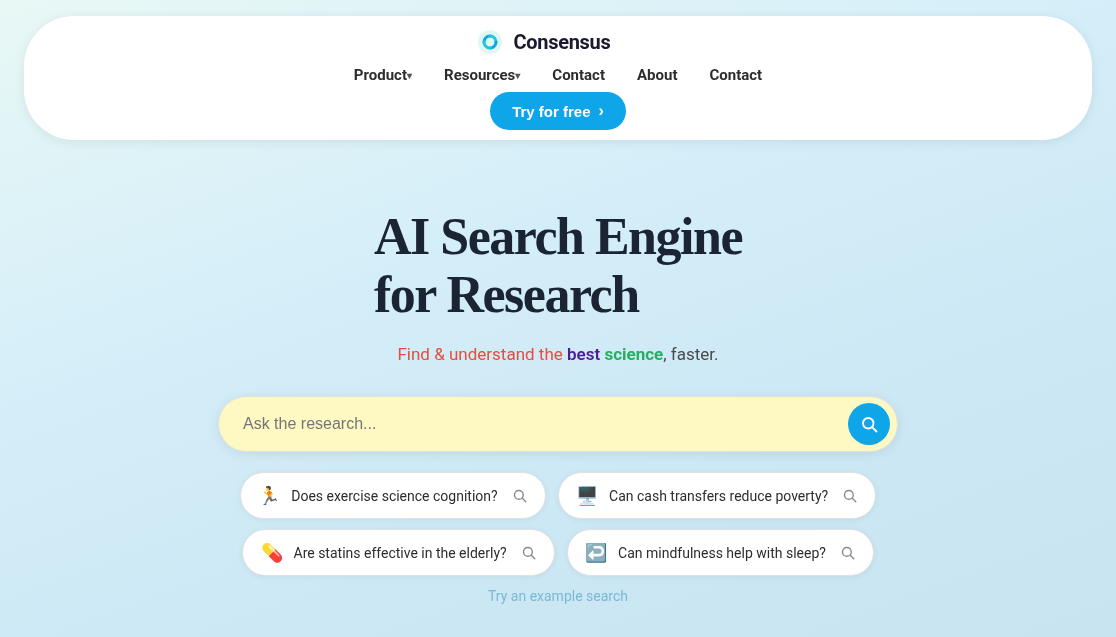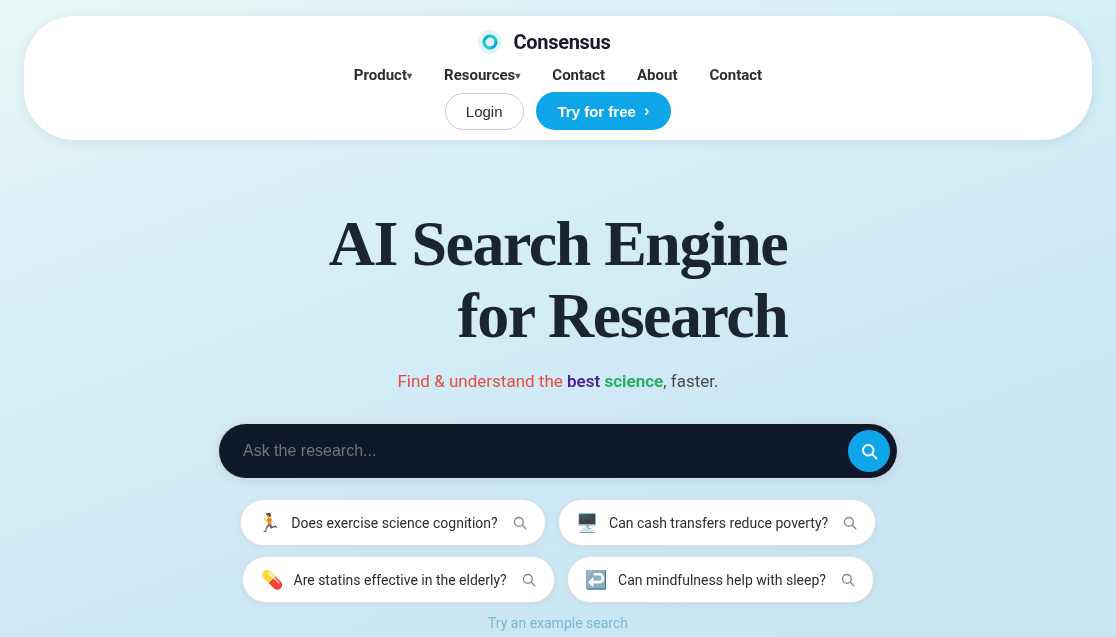--- a/index.html
+++ b/index.html
@@ -109,24 +109,24 @@
 
     
     .hero {
       display: flex;
       flex-direction: column;
       align-items: center;
       padding-top: 52px;
     }
 
     .hero-title {
-      font-size: 64px;
+      font-size: 52px;
       font-weight: 700;
       color: #1a2433;
-      text-align: right;
+      text-align: left;
       line-height: 1.12;
       letter-spacing: -1.5px;
       font-family: Georgia, 'Times New Roman', serif;
     }
 
     .hero-subtitle {
       margin-top: 20px;
       font-size: 17px;
       color: #4a4a4a;
       text-align: center;
@@ -152,21 +152,21 @@
       margin-top: 32px;
       width: 680px;
       position: relative;
     }
 
     .search-input {
       width: 100%;
       padding: 18px 60px 18px 24px;
       border-radius: 50px;
       border: 1.5px solid #e0e0e0;
-      background: #0f172a;
+      background: #fef9c3;
       font-size: 16px;
       color: #888;
       outline: none;
       box-shadow: 0 2px 12px rgba(0,0,0,0.08);
     }
 
     .search-btn {
       position: absolute;
       right: 8px;
       top: 50%;
@@ -259,21 +259,20 @@
     </div>
     <div class="nav-item">
       <span>About</span>
     </div>
     <div class="nav-item">
       <span>Contact</span>
     </div>
   </div>
 
   <div class="nav-actions">
-    <button class="login-btn">Login</button>
     <button class="try-btn">
       <span>Try for free</span>
       <span class="arrow">›</span>
     </button>
   </div>
 </nav>
 
 <section class="hero">
   <h1 class="hero-title">
     <span>AI Search Engine</span><br>

